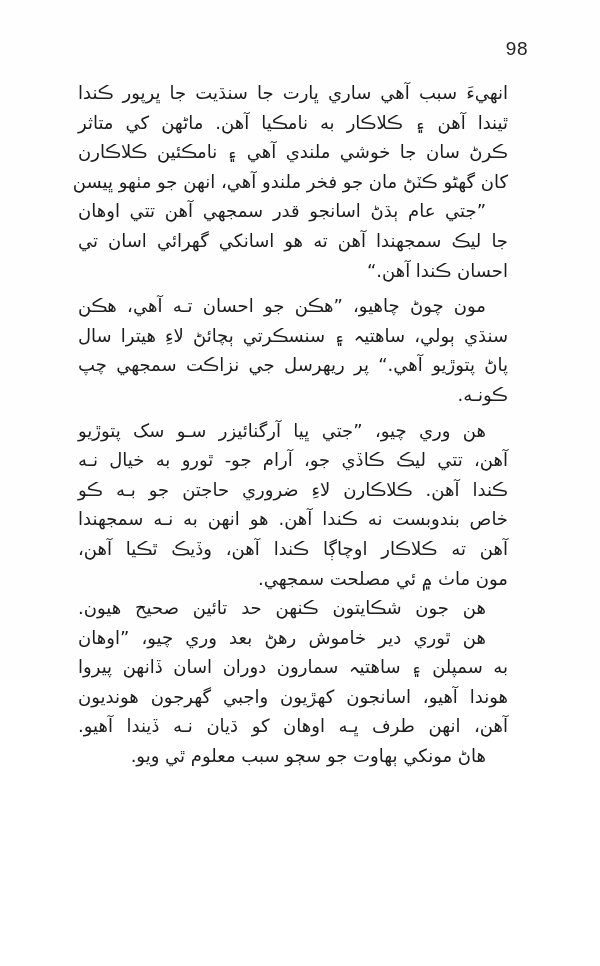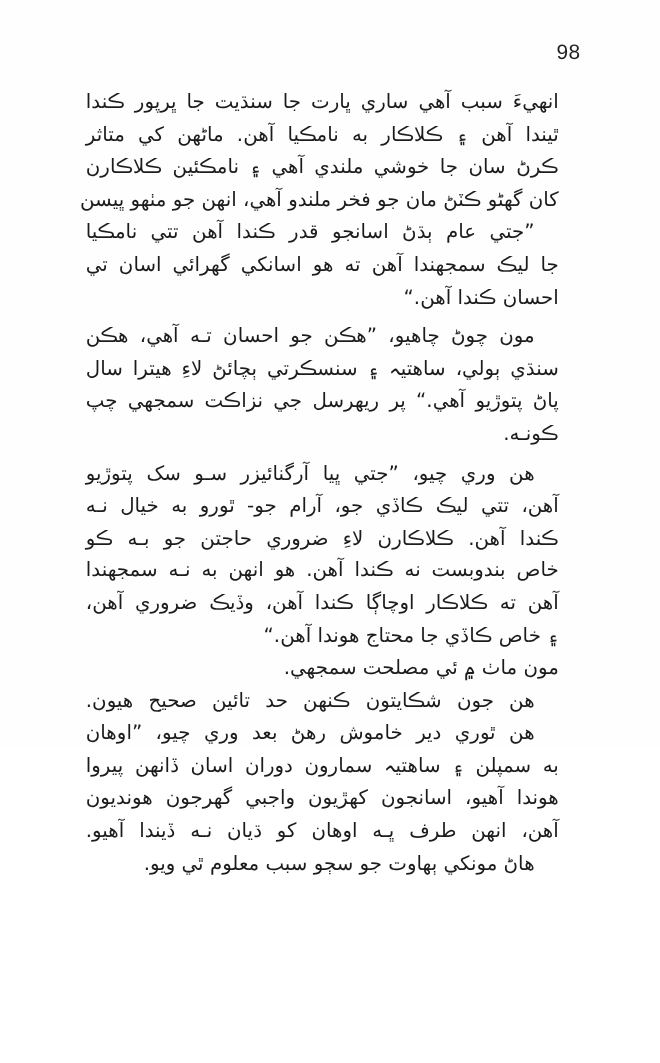--- a/index.html
+++ b/index.html
@@ -70,41 +70,40 @@
   <div class="body-text">
 
     <div>
       <div class="line">انهيءَ سبب آهي ساري ڀارت جا سنڌيت جا ڀرپور ڪندا</div>
       <div class="line">ٿيندا آهن ۽ ڪلاڪار به نامڪيا آهن. ماڻهن کي متاثر</div>
       <div class="line">ڪرڻ سان جا خوشي ملندي آهي ۽ نامڪئين ڪلاڪارن</div>
       <div class="line">کان گهڻو ڪٽڻ مان جو فخر ملندو آهي، انهن جو مٺهو ڀيسن</div>
     </div>
 
     <div>
-      <div class="line indent">”جتي عام ٻڌڻ اسانجو قدر ڪندا آهن تتي نامڪيا</div>
+      <div class="line indent">”جتي عام ٻڌڻ اسانجو قدر سمجهي آهن تتي اوهان</div>
       <div class="line">جا ليڪ سمجهندا آهن ته هو اسانکي گهرائي اسان تي</div>
       <div class="line short">احسان ڪندا آهن.“</div>
     </div>
     <div class="para-gap"></div>
 
     <div>
       <div class="line indent">مون چوڻ چاهيو، ”هڪن جو احسان تـه آهي، هڪن</div>
       <div class="line">سنڌي ٻولي، ساهتيہ ۽ سنسڪرتي ٻچائڻ لاءِ هيترا سال</div>
       <div class="line">پاڻ پتوڙيو آهي.“ پر ريهرسل جي نزاڪت سمجهي چپ</div>
       <div class="line short">ڪونـه.</div>
     </div>
     <div class="para-gap"></div>
 
     <div>
       <div class="line indent">هن وري چيو، ”جتي ڀيا آرگنائيزر سـو سک پتوڙيو</div>
       <div class="line">آهن، تتي ليڪ ڪاڏي جو، آرام جو- ٿورو به خيال نـه</div>
       <div class="line">ڪندا آهن. ڪلاڪارن لاءِ ضروري حاجتن جو بـه ڪو</div>
       <div class="line">خاص بندوبست نه ڪندا آهن. هو انهن به نـه سمجهندا</div>
-      <div class="line">آهن ته ڪلاڪار اوچاڳا ڪندا آهن، وڏيڪ ضروري آهن،</div>
-      <div class="line short">۽ خاص ڪاڏي جا محتاج هوندا آهن.“</div>
+      <div class="line">آهن ته ڪلاڪار اوچاڳا ڪندا آهن، وڏيڪ ٿڪيا آهن،</div>
     </div>
 
     <div>
       <div class="line short">مون ماٺ ۾ ئي مصلحت سمجهي.</div>
       <div class="line indent">هن جون شڪايتون ڪنهن حد تائين صحيح هيون.</div>
     </div>
 
     <div>
       <div class="line indent">هن ٿوري دير خاموش رهڻ بعد وري چيو، ”اوهان</div>
       <div class="line">به سمپلن ۽ ساهتيہ سمارون دوران اسان ڏانهن پيروا</div>

